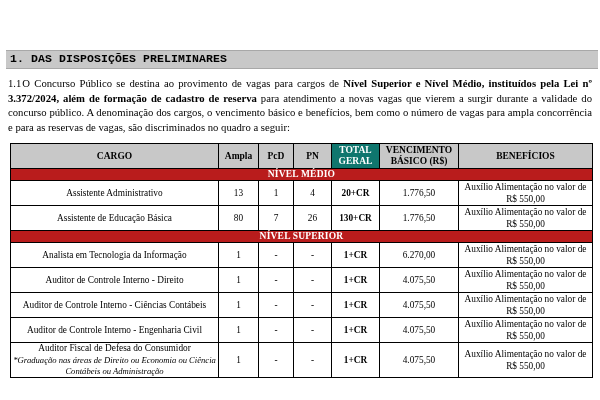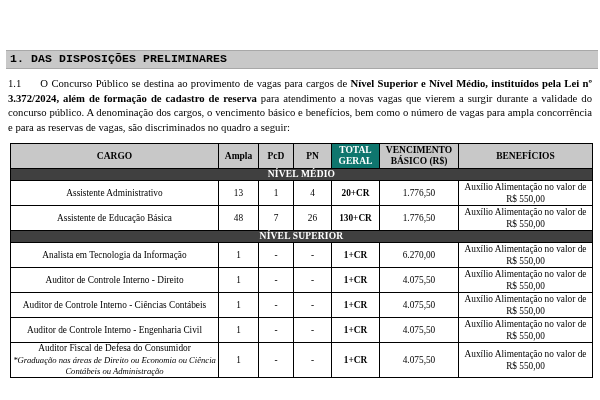--- a/index.html
+++ b/index.html
@@ -39,21 +39,21 @@
 
   
   .para {
     margin: 7px 8px 0 8px;
     font-size: 10.7px;
     line-height: 14.6px;
     text-align: justify;
     text-justify: inter-word;
   }
   .para .indent-num {
-    margin-right: 19px;
+    margin-right: 1px;
   }
   .para b {
     font-weight: bold;
   }
 
   
   .tbl-wrap {
     margin: 9px 8px 0 10px;
   }
   table.quadro {
@@ -86,21 +86,21 @@
     line-height: 11px;
     padding: 2px 1px;
     height: 24px;
   }
   thead th.th-total {
     background: #0f766e;
     color: #ffffff;
   }
 
   tr.level-row td {
-    background: #404040;
+    background: #b91c1c;
     color: #ffffff;
     font-weight: bold;
     font-size: 9.5px;
     letter-spacing: 0.2px;
     height: 11px;
     line-height: 11px;
     padding: 0;
   }
 
   tbody td {
@@ -163,21 +163,21 @@
             <td class="cargo-cell"><span>Assistente Administrativo</span></td>
             <td>13</td>
             <td>1</td>
             <td>4</td>
             <td class="total-cell">20+CR</td>
             <td>1.776,50</td>
             <td>Auxílio Alimentação no valor de R$ 550,00</td>
           </tr>
           <tr>
             <td class="cargo-cell"><span>Assistente de Educação Básica</span></td>
-            <td>48</td>
+            <td>80</td>
             <td>7</td>
             <td>26</td>
             <td class="total-cell">130+CR</td>
             <td>1.776,50</td>
             <td>Auxílio Alimentação no valor de R$ 550,00</td>
           </tr>
           <tr class="level-row">
             <td colspan="7">NÍVEL SUPERIOR</td>
           </tr>
           <tr>

